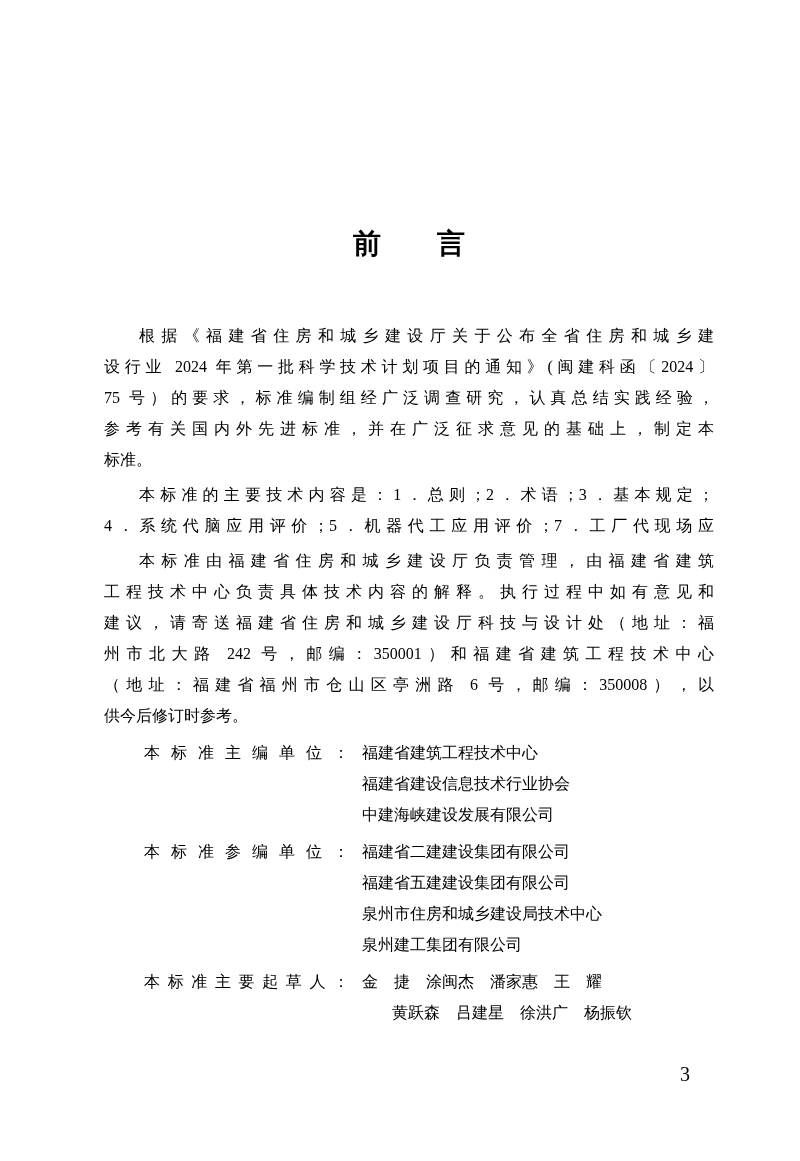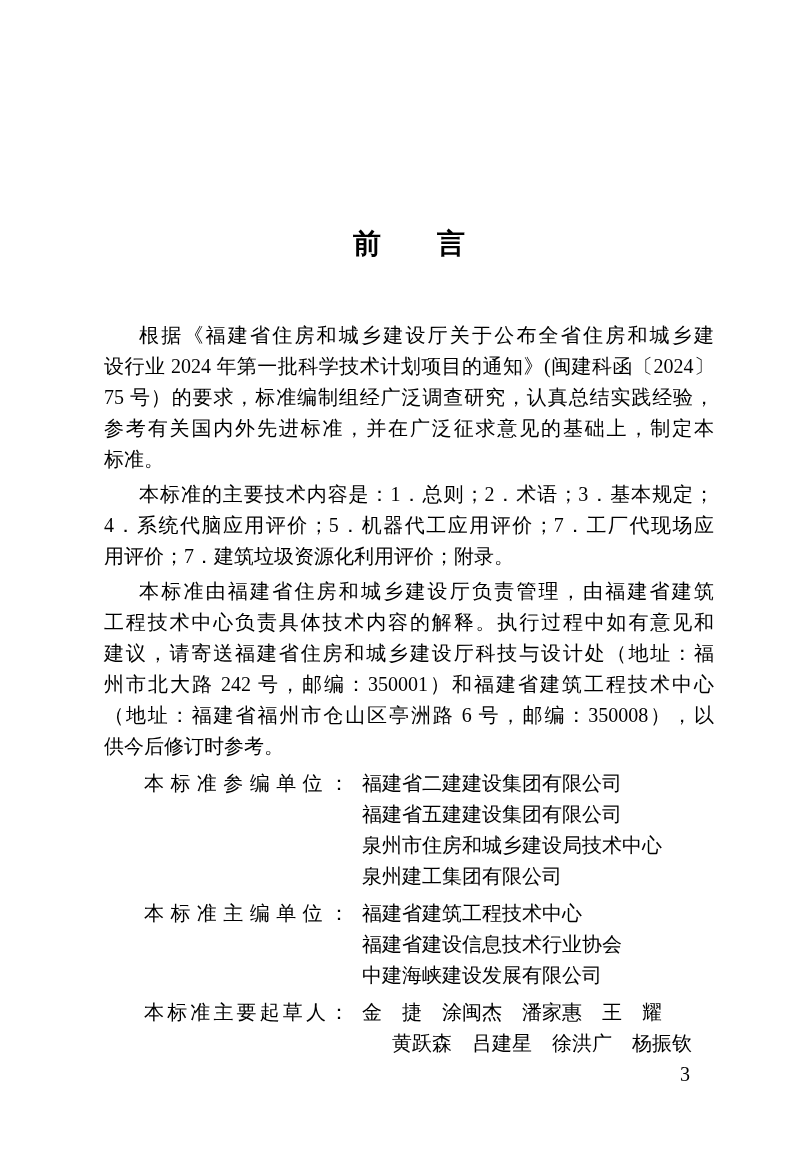--- a/index.html
+++ b/index.html
@@ -18,21 +18,21 @@
   }
   .title {
     font-size: 28px;
     font-weight: 700;
     line-height: 32px;
     text-align: center;
     white-space: pre;
   }
   .bodytext {
     margin-top: 60px;
-    font-size: 20px;
+    font-size: 16px;
     line-height: 31px;
   }
   .para { margin: 0 0 4px 0; }
   .ln {
     text-align: justify;
     text-align-last: justify;
     white-space: nowrap;
   }
   .ln-first { text-indent: 35px; }
   .ln-last { text-align: right; text-align-last: left; white-space: nowrap; }
@@ -68,48 +68,47 @@
       <div class="ln ln-first">根据《福建省住房和城乡建设厅关于公布全省住房和城乡建</div>
       <div class="ln">设行业 2024 年第一批科学技术计划项目的通知》(闽建科函〔2024〕</div>
       <div class="ln">75 号）的要求，标准编制组经广泛调查研究，认真总结实践经验，</div>
       <div class="ln">参考有关国内外先进标准，并在广泛征求意见的基础上，制定本</div>
       <div class="ln-last">标准。</div>
     </div>
 
     <div class="para">
       <div class="ln ln-first">本标准的主要技术内容是：1．总则；2．术语；3．基本规定；</div>
       <div class="ln">4．系统代脑应用评价；5．机器代工应用评价；7．工厂代现场应</div>
-      <div class="ln-last">用评价；7．建筑垃圾资源化利用评价；附录。</div>
     </div>
 
     <div class="para">
       <div class="ln ln-first">本标准由福建省住房和城乡建设厅负责管理，由福建省建筑</div>
       <div class="ln">工程技术中心负责具体技术内容的解释。执行过程中如有意见和</div>
       <div class="ln">建议，请寄送福建省住房和城乡建设厅科技与设计处（地址：福</div>
       <div class="ln">州市北大路 242 号，邮编：350001）和福建省建筑工程技术中心</div>
       <div class="ln">（地址：福建省福州市仓山区亭洲路 6 号，邮编：350008），以</div>
       <div class="ln-last">供今后修订时参考。</div>
     </div>
 
     <div class="unit-group">
+      <div class="unit-label">本标准主编单位：</div>
+      <div class="unit-values">
+        <div class="unit-value">福建省建筑工程技术中心</div>
+        <div class="unit-value">福建省建设信息技术行业协会</div>
+        <div class="unit-value">中建海峡建设发展有限公司</div>
+      </div>
+    </div>
+
+    <div class="unit-group">
       <div class="unit-label">本标准参编单位：</div>
       <div class="unit-values">
         <div class="unit-value">福建省二建建设集团有限公司</div>
         <div class="unit-value">福建省五建建设集团有限公司</div>
         <div class="unit-value">泉州市住房和城乡建设局技术中心</div>
         <div class="unit-value">泉州建工集团有限公司</div>
-      </div>
-    </div>
-
-    <div class="unit-group">
-      <div class="unit-label">本标准主编单位：</div>
-      <div class="unit-values">
-        <div class="unit-value">福建省建筑工程技术中心</div>
-        <div class="unit-value">福建省建设信息技术行业协会</div>
-        <div class="unit-value">中建海峡建设发展有限公司</div>
       </div>
     </div>
 
     <div class="unit-group">
       <div class="unit-label">本标准主要起草人：</div>
       <div class="unit-values">
         <div class="unit-value">金　捷　涂闽杰　潘家惠　王　耀</div>
         <div class="unit-value offset">黄跃森　吕建星　徐洪广　杨振钦</div>
       </div>
     </div>

